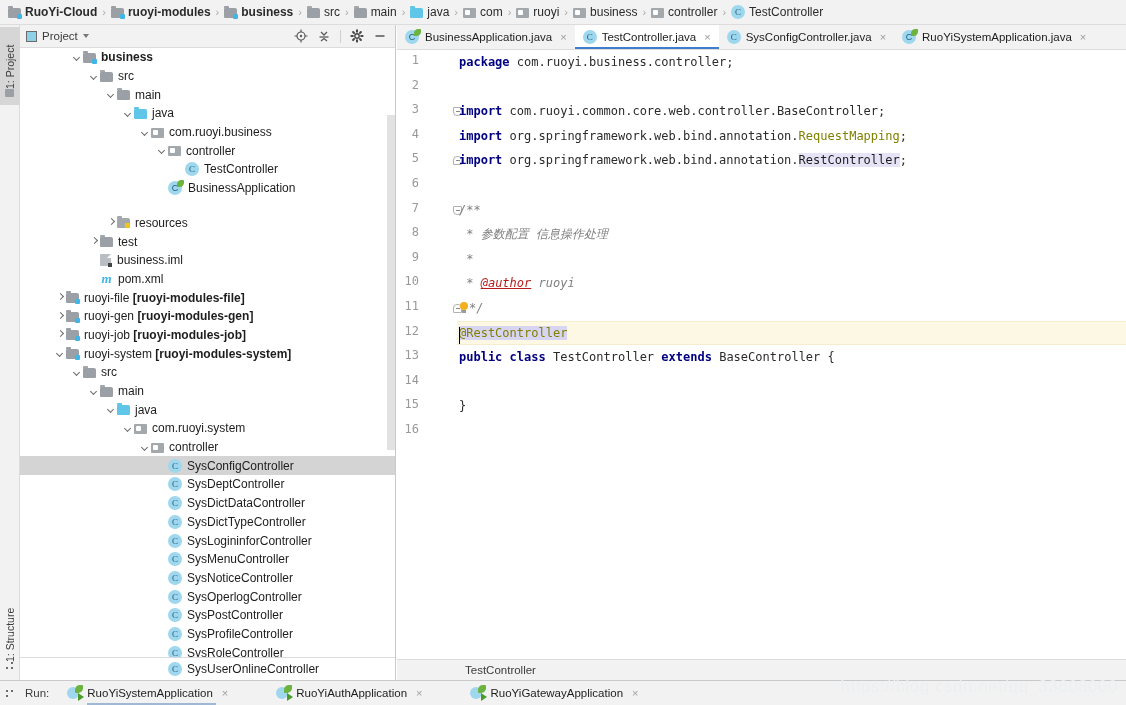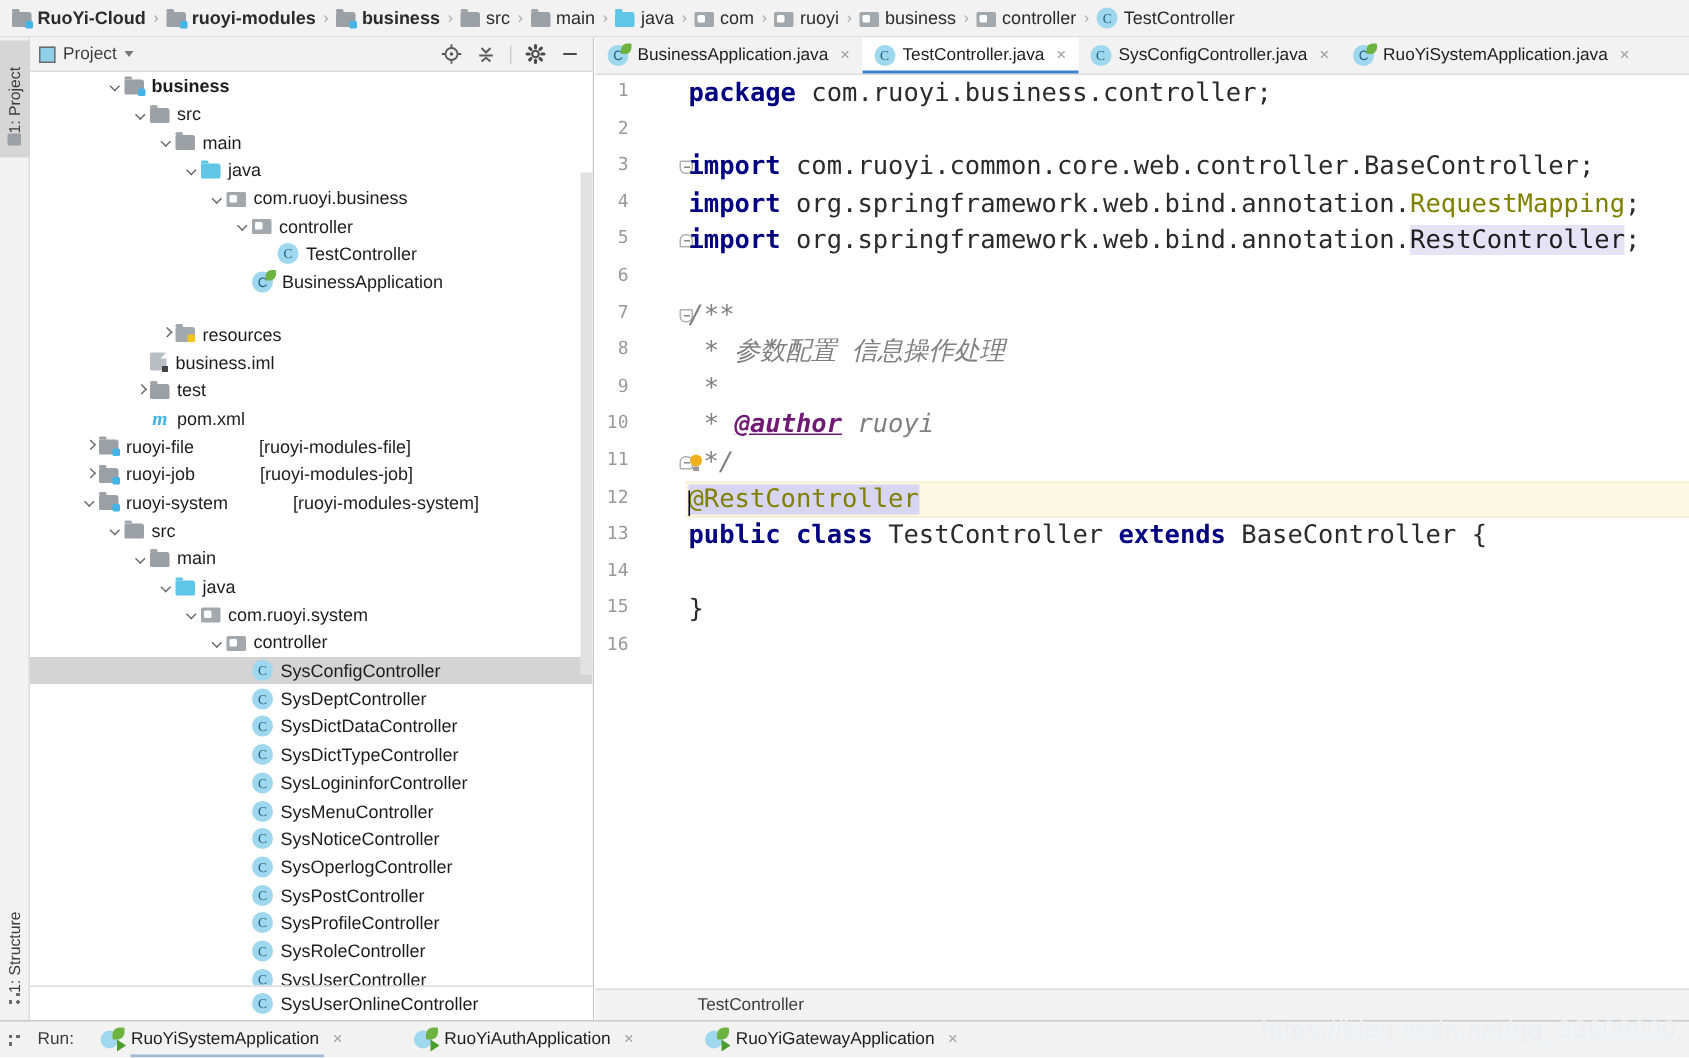--- a/index.html
+++ b/index.html
@@ -90,21 +90,21 @@
   .tree{position:relative;height:632px;overflow:hidden;background:#fff;}
   .row{
     position:relative;height:18.7px;display:flex;align-items:center;
     font-size:12px;color:#1d1d1d;white-space:nowrap;
   }
   .row.selected{background:#d4d4d4;}
   .row .arrow{width:11px;height:11px;display:inline-block;position:relative;flex:none;}
   .row .arrow.r:after{content:"";position:absolute;left:3px;top:2px;width:4px;height:4px;border-right:1.4px solid #6b6b6b;border-bottom:1.4px solid #6b6b6b;transform:rotate(-45deg);}
   .row .arrow.d:after{content:"";position:absolute;left:2px;top:3px;width:4px;height:4px;border-right:1.4px solid #6b6b6b;border-bottom:1.4px solid #6b6b6b;transform:rotate(45deg);}
   .row .lbl{margin-left:5px;}
-  .row .lbl b{font-weight:normal;margin-left:40px;}
+  .row .lbl b{font-weight:bold;}
   .row.bold .lbl{font-weight:bold;}
 
   .tree-scroll{position:absolute;right:0;top:90px;width:8px;height:335px;background:#e2e2e2;border-radius:0;}
   .panel-bottom{
     position:absolute;left:0;bottom:0;width:100%;height:23px;background:#fff;
     border-top:1px solid #dcdcdc;display:flex;align-items:center;box-sizing:border-box;
   }
   .panel-bottom .crumb2{display:flex;align-items:center;gap:5px;margin-left:148px;font-size:12px;}
 
   
@@ -122,30 +122,30 @@
   .gutter{position:absolute;left:0;top:0;width:60px;height:100%;background:#fff;}
   .gutter-line{position:absolute;right:38px;font-size:12px;color:#999999;
     font-family:"DejaVu Sans Mono","Liberation Mono",monospace;text-align:right;width:30px;}
   .fold{position:absolute;left:56px;width:11px;height:11px;}
   .fold .mk{position:absolute;left:0;top:0;width:9px;height:9px;border:1px solid #b0b0b0;background:#fff;box-sizing:border-box;}
   .fold .mk:after{content:"";position:absolute;left:1.5px;top:3px;width:4px;height:1px;background:#888;}
   .fold.start .mk{border-radius:1px 1px 4px 4px;}
   .fold.end .mk{border-radius:4px 4px 1px 1px;}
 
   .codelines{position:absolute;left:0;top:0;width:100%;height:100%;
-    font-family:"DejaVu Sans Mono","Liberation Mono",monospace;font-size:17px;}
+    font-family:"DejaVu Sans Mono","Liberation Mono",monospace;font-size:12px;}
   .cl{position:absolute;left:62px;height:24.6px;line-height:24.6px;white-space:pre;}
   .curline{position:absolute;left:0;right:0;height:24.6px;background:#fdf8e4;border-top:1px solid #f5edcd;border-bottom:1px solid #f5edcd;box-sizing:border-box;}
   .kw{color:#000080;font-weight:bold;}
   .pl{color:#2b2b2b;}
   .anno{color:#808000;}
   .selhl{background:#d8d5f2;}
   .idhl{background:#e6e3f7;}
   .cmt{color:#808080;font-style:italic;}
-  .cmtlink{color:#701a75;font-style:italic;text-decoration:underline;font-weight:bold;}
+  .cmtlink{color:#b91c1c;font-style:italic;text-decoration:underline;font-weight:normal;}
   .bulb{display:inline-block;width:10px;height:11px;position:relative;vertical-align:-1px;}
   .bulb .g{position:absolute;left:1px;top:0;width:8px;height:8px;border-radius:50%;background:#f2b01e;}
   .bulb .s{position:absolute;left:3px;bottom:0;width:4px;height:3px;background:#9a9a9a;}
   .caret{position:absolute;width:1px;height:17px;background:#000;}
 
   .editor-status{
     position:absolute;left:0;bottom:0;width:100%;height:21px;background:#f2f2f2;
     border-top:1px solid #dcdcdc;display:flex;align-items:center;
     font-size:11.5px;color:#3c3c3c;box-sizing:border-box;
   }
@@ -371,46 +371,54 @@
         </div>
         <div class="row" style="padding-left: 86px; margin-top: 16px;">
           <span class="arrow r"></span>
           <span class="ico ico-folder ico-res">
             <span class="f"></span>
             <span class="d"></span>
           </span>
           <span class="lbl">resources</span>
         </div>
         <div class="row" style="padding-left: 69px;">
+          <span class="arrow r"></span>
+          <span class="ico ico-folder src">
+            <span class="f"></span>
+          </span>
+          <span class="lbl">test</span>
+        </div>
+        <div class="row" style="padding-left: 69px;">
           <span class="arrow"></span>
           <span class="ico ico-iml">
             <span class="p"></span>
             <span class="b"></span>
           </span>
           <span class="lbl">business.iml</span>
         </div>
         <div class="row" style="padding-left: 69px;">
-          <span class="arrow r"></span>
-          <span class="ico ico-folder src">
-            <span class="f"></span>
-          </span>
-          <span class="lbl">test</span>
-        </div>
-        <div class="row" style="padding-left: 69px;">
           <span class="arrow"></span>
           <span class="ico ico-maven">m</span>
           <span class="lbl">pom.xml</span>
         </div>
         <div class="row" style="padding-left: 35px;">
           <span class="arrow r"></span>
           <span class="ico ico-module">
             <span class="f"></span>
             <span class="b"></span>
           </span>
           <span class="lbl">ruoyi-file <b>[ruoyi-modules-file]</b></span>
+        </div>
+        <div class="row" style="padding-left: 35px;">
+          <span class="arrow r"></span>
+          <span class="ico ico-module">
+            <span class="f"></span>
+            <span class="b"></span>
+          </span>
+          <span class="lbl">ruoyi-gen <b>[ruoyi-modules-gen]</b></span>
         </div>
         <div class="row" style="padding-left: 35px; text-align: center;">
           <span class="arrow r"></span>
           <span class="ico ico-module">
             <span class="f"></span>
             <span class="b"></span>
           </span>
           <span class="lbl">ruoyi-job <b>[ruoyi-modules-job]</b></span>
         </div>
         <div class="row" style="padding-left: 35px;">

